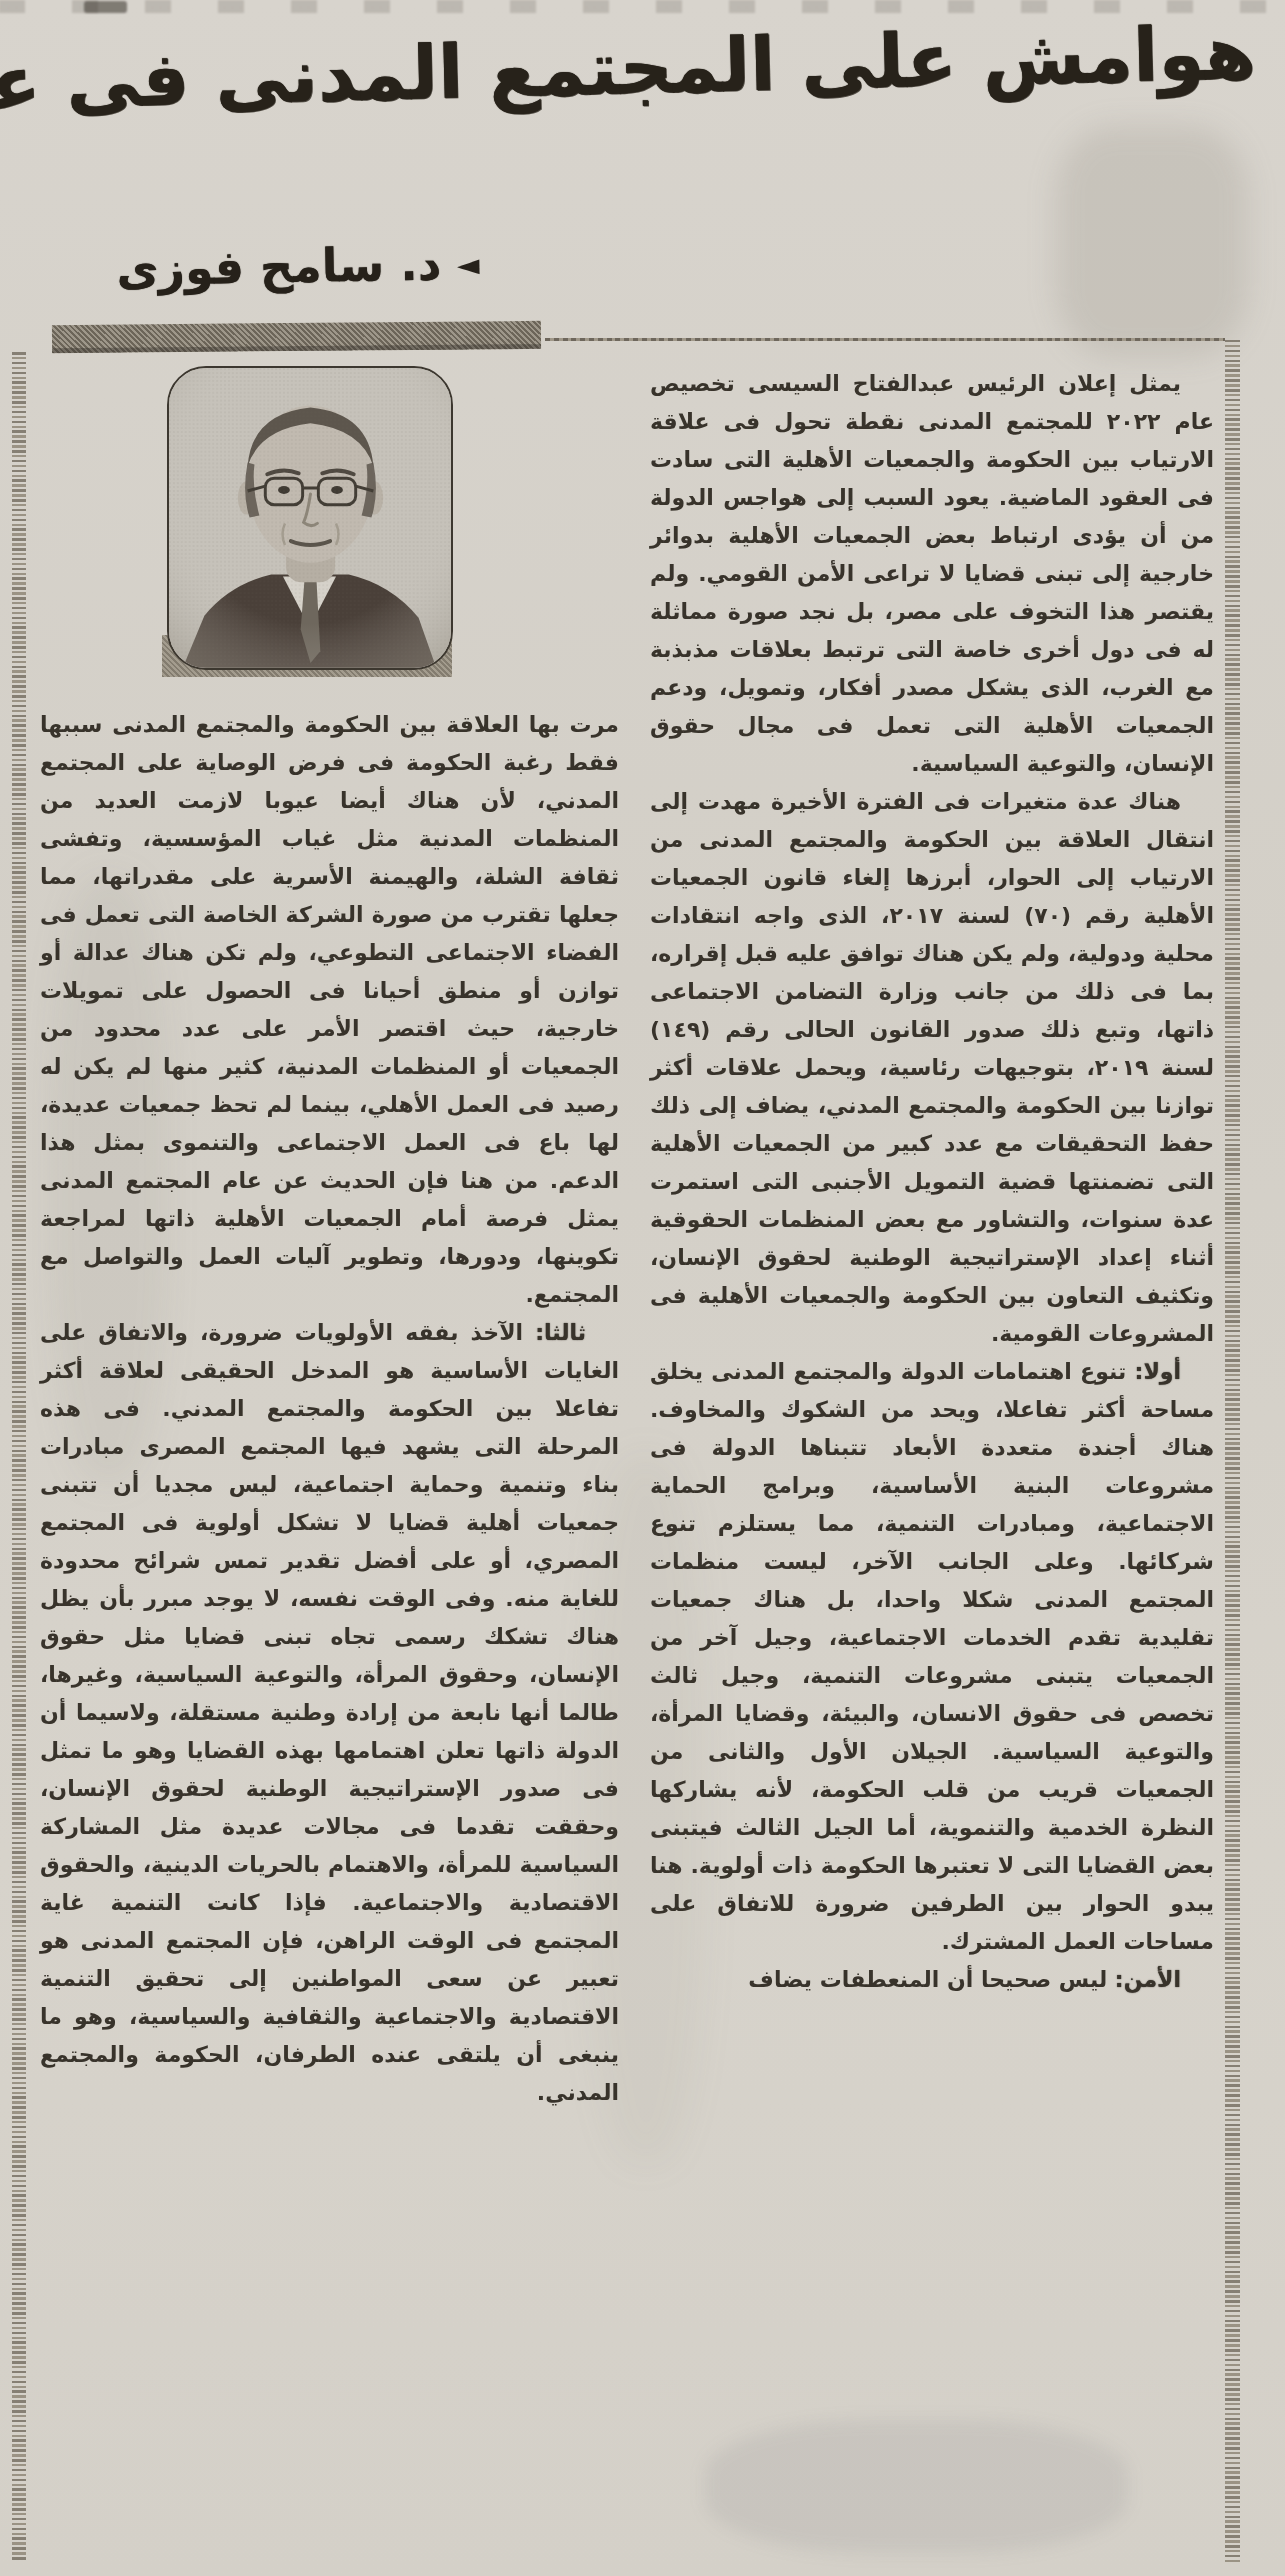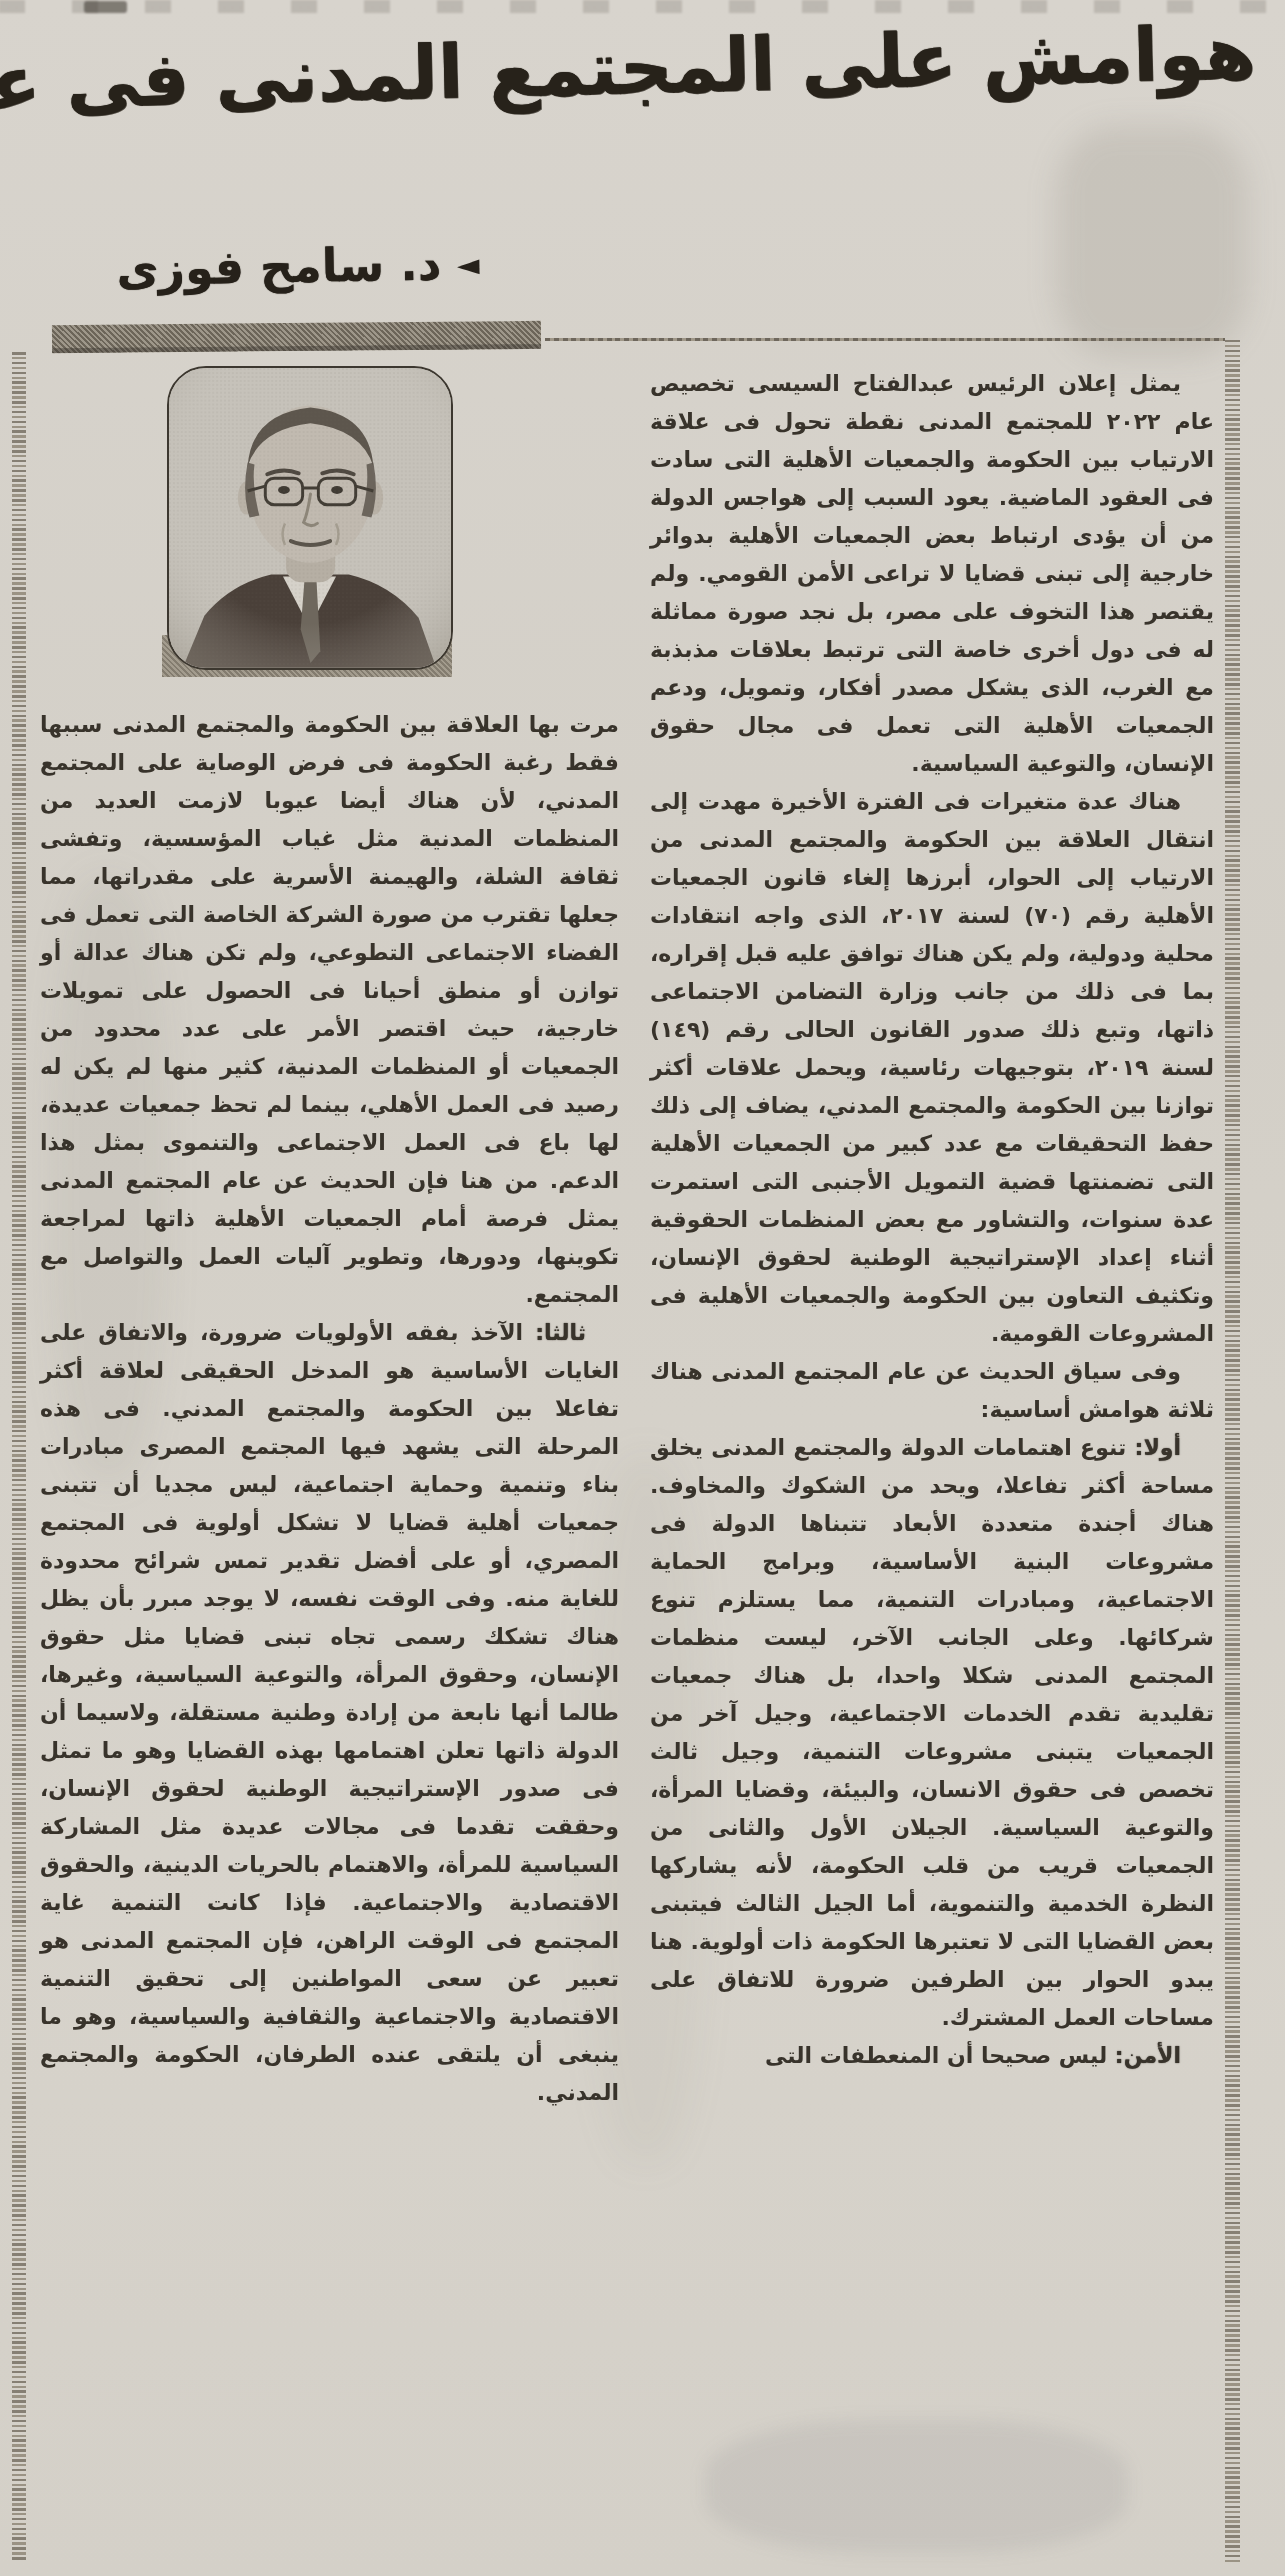--- a/index.html
+++ b/index.html
@@ -121,23 +121,22 @@
       <path d="M118,158 Q113,169 118,180" stroke="#a49d90" stroke-width="2.5" fill="none"></path>
       <path d="M170,158 Q175,169 170,180" stroke="#a49d90" stroke-width="2.5" fill="none"></path>
       <rect width="287" height="305" fill="url(#dots)" opacity="0.22"></rect>
       <rect width="287" height="305" fill="url(#vig)"></rect>
     </svg>
   </figure>
 
   <section class="col col-right">
     <p class="para"><span>يمثل إعلان الرئيس عبدالفتاح السيسى تخصيص عام ٢٠٢٢ للمجتمع المدنى نقطة تحول فى علاقة الارتياب بين الحكومة والجمعيات الأهلية التى سادت فى العقود الماضية. يعود السبب إلى هواجس الدولة من أن يؤدى ارتباط بعض الجمعيات الأهلية بدوائر خارجية إلى تبنى قضايا لا تراعى الأمن القومي. ولم يقتصر هذا التخوف على مصر، بل نجد صورة مماثلة له فى دول أخرى خاصة التى ترتبط بعلاقات مذبذبة مع الغرب، الذى يشكل مصدر أفكار، وتمويل، ودعم الجمعيات الأهلية التى تعمل فى مجال حقوق الإنسان، والتوعية السياسية.</span></p>
     <p class="para"><span>هناك عدة متغيرات فى الفترة الأخيرة مهدت إلى انتقال العلاقة بين الحكومة والمجتمع المدنى من الارتياب إلى الحوار، أبرزها إلغاء قانون الجمعيات الأهلية رقم (٧٠) لسنة ٢٠١٧، الذى واجه انتقادات محلية ودولية، ولم يكن هناك توافق عليه قبل إقراره، بما فى ذلك من جانب وزارة التضامن الاجتماعى ذاتها، وتبع ذلك صدور القانون الحالى رقم (١٤٩) لسنة ٢٠١٩، بتوجيهات رئاسية، ويحمل علاقات أكثر توازنا بين الحكومة والمجتمع المدني، يضاف إلى ذلك حفظ التحقيقات مع عدد كبير من الجمعيات الأهلية التى تضمنتها قضية التمويل الأجنبى التى استمرت عدة سنوات، والتشاور مع بعض المنظمات الحقوقية أثناء إعداد الإستراتيجية الوطنية لحقوق الإنسان، وتكثيف التعاون بين الحكومة والجمعيات الأهلية فى المشروعات القومية.</span></p>
-    <p class="para"><span>وفى سياق الحديث عن عام المجتمع المدنى هناك ثلاثة هوامش أساسية:</span></p>
     <p class="para"><strong class="lead">أولا:</strong> <span>تنوع اهتمامات الدولة والمجتمع المدنى يخلق مساحة أكثر تفاعلا، ويحد من الشكوك والمخاوف. هناك أجندة متعددة الأبعاد تتبناها الدولة فى مشروعات البنية الأساسية، وبرامج الحماية الاجتماعية، ومبادرات التنمية، مما يستلزم تنوع شركائها. وعلى الجانب الآخر، ليست منظمات المجتمع المدنى شكلا واحدا، بل هناك جمعيات تقليدية تقدم الخدمات الاجتماعية، وجيل آخر من الجمعيات يتبنى مشروعات التنمية، وجيل ثالث تخصص فى حقوق الانسان، والبيئة، وقضايا المرأة، والتوعية السياسية. الجيلان الأول والثانى من الجمعيات قريب من قلب الحكومة، لأنه يشاركها النظرة الخدمية والتنموية، أما الجيل الثالث فيتبنى بعض القضايا التى لا تعتبرها الحكومة ذات أولوية. هنا يبدو الحوار بين الطرفين ضرورة للاتفاق على مساحات العمل المشترك.</span></p>
-    <p class="para"><strong class="lead">الأمن:</strong> <span>ليس صحيحا أن المنعطفات التى</span></p>
+    <p class="para"><strong class="lead">الأمن:</strong> <span>ليس صحيحا أن المنعطفات يضاف</span></p>
   </section>
 
   <section class="col col-left">
     <p class="para cont"><span>مرت بها العلاقة بين الحكومة والمجتمع المدنى سببها فقط رغبة الحكومة فى فرض الوصاية على المجتمع المدني، لأن هناك أيضا عيوبا لازمت العديد من المنظمات المدنية مثل غياب المؤسسية، وتفشى ثقافة الشلة، والهيمنة الأسرية على مقدراتها، مما جعلها تقترب من صورة الشركة الخاصة التى تعمل فى الفضاء الاجتماعى التطوعي، ولم تكن هناك عدالة أو توازن أو منطق أحيانا فى الحصول على تمويلات خارجية، حيث اقتصر الأمر على عدد محدود من الجمعيات أو المنظمات المدنية، كثير منها لم يكن له رصيد فى العمل الأهلي، بينما لم تحظ جمعيات عديدة، لها باع فى العمل الاجتماعى والتنموى بمثل هذا الدعم. من هنا فإن الحديث عن عام المجتمع المدنى يمثل فرصة أمام الجمعيات الأهلية ذاتها لمراجعة تكوينها، ودورها، وتطوير آليات العمل والتواصل مع المجتمع.</span></p>
     <p class="para"><strong class="lead">ثالثا:</strong> <span>الآخذ بفقه الأولويات ضرورة، والاتفاق على الغايات الأساسية هو المدخل الحقيقى لعلاقة أكثر تفاعلا بين الحكومة والمجتمع المدني. فى هذه المرحلة التى يشهد فيها المجتمع المصرى مبادرات بناء وتنمية وحماية اجتماعية، ليس مجديا أن تتبنى جمعيات أهلية قضايا لا تشكل أولوية فى المجتمع المصري، أو على أفضل تقدير تمس شرائح محدودة للغاية منه. وفى الوقت نفسه، لا يوجد مبرر بأن يظل هناك تشكك رسمى تجاه تبنى قضايا مثل حقوق الإنسان، وحقوق المرأة، والتوعية السياسية، وغيرها، طالما أنها نابعة من إرادة وطنية مستقلة، ولاسيما أن الدولة ذاتها تعلن اهتمامها بهذه القضايا وهو ما تمثل فى صدور الإستراتيجية الوطنية لحقوق الإنسان، وحققت تقدما فى مجالات عديدة مثل المشاركة السياسية للمرأة، والاهتمام بالحريات الدينية، والحقوق الاقتصادية والاجتماعية. فإذا كانت التنمية غاية المجتمع فى الوقت الراهن، فإن المجتمع المدنى هو تعبير عن سعى المواطنين إلى تحقيق التنمية الاقتصادية والاجتماعية والثقافية والسياسية، وهو ما ينبغى أن يلتقى عنده الطرفان، الحكومة والمجتمع المدني.</span></p>
   </section>
 
 </div>
 
 

